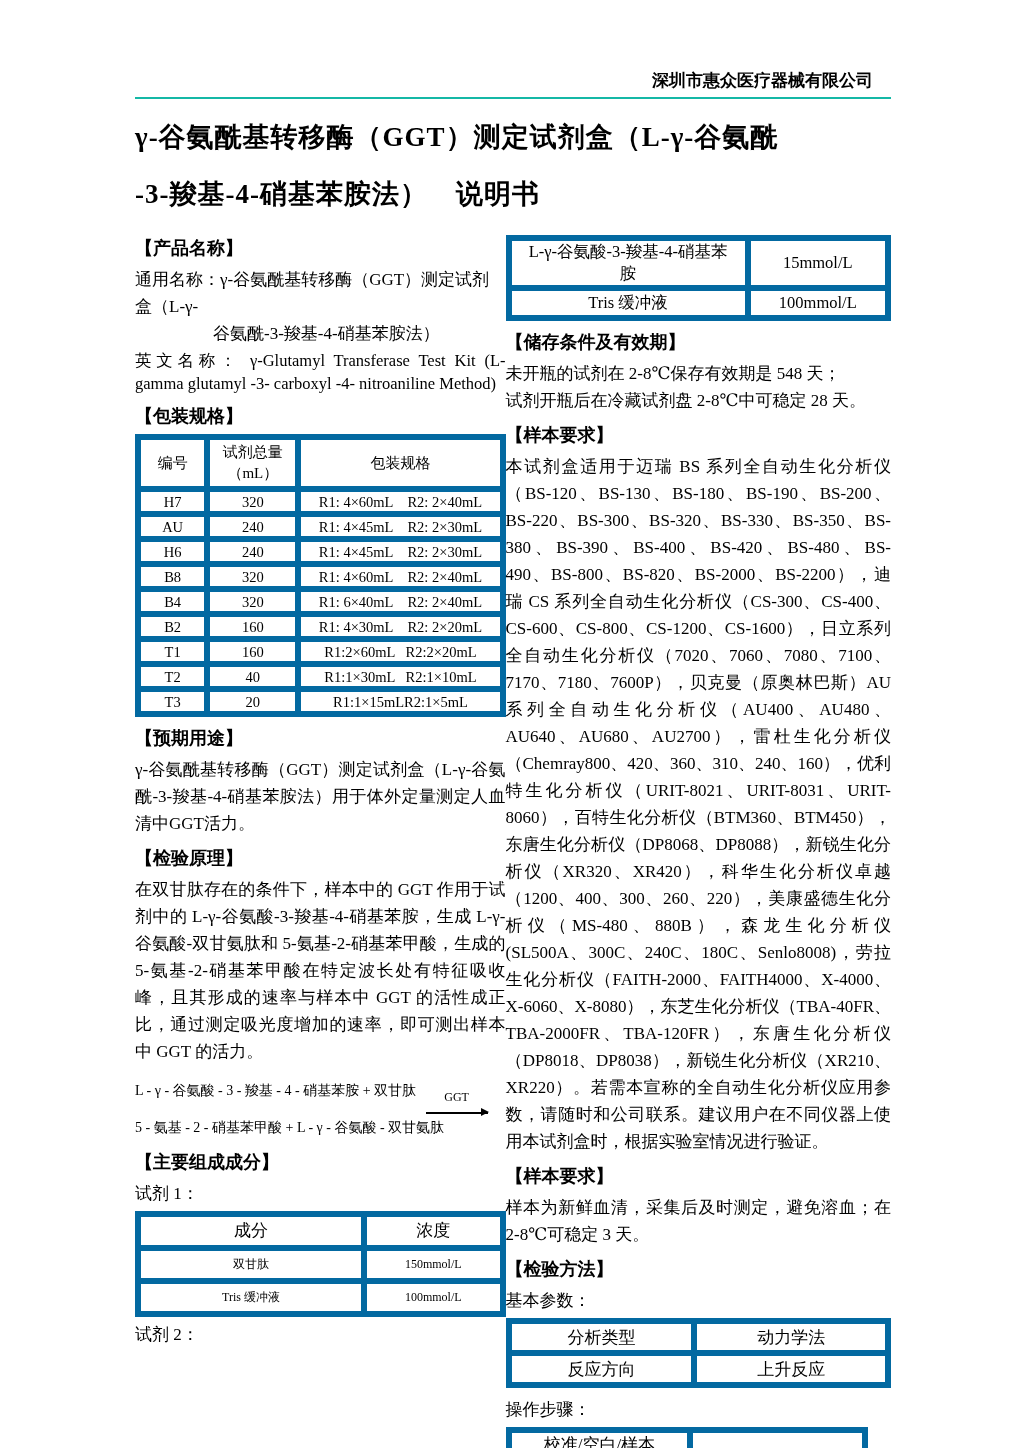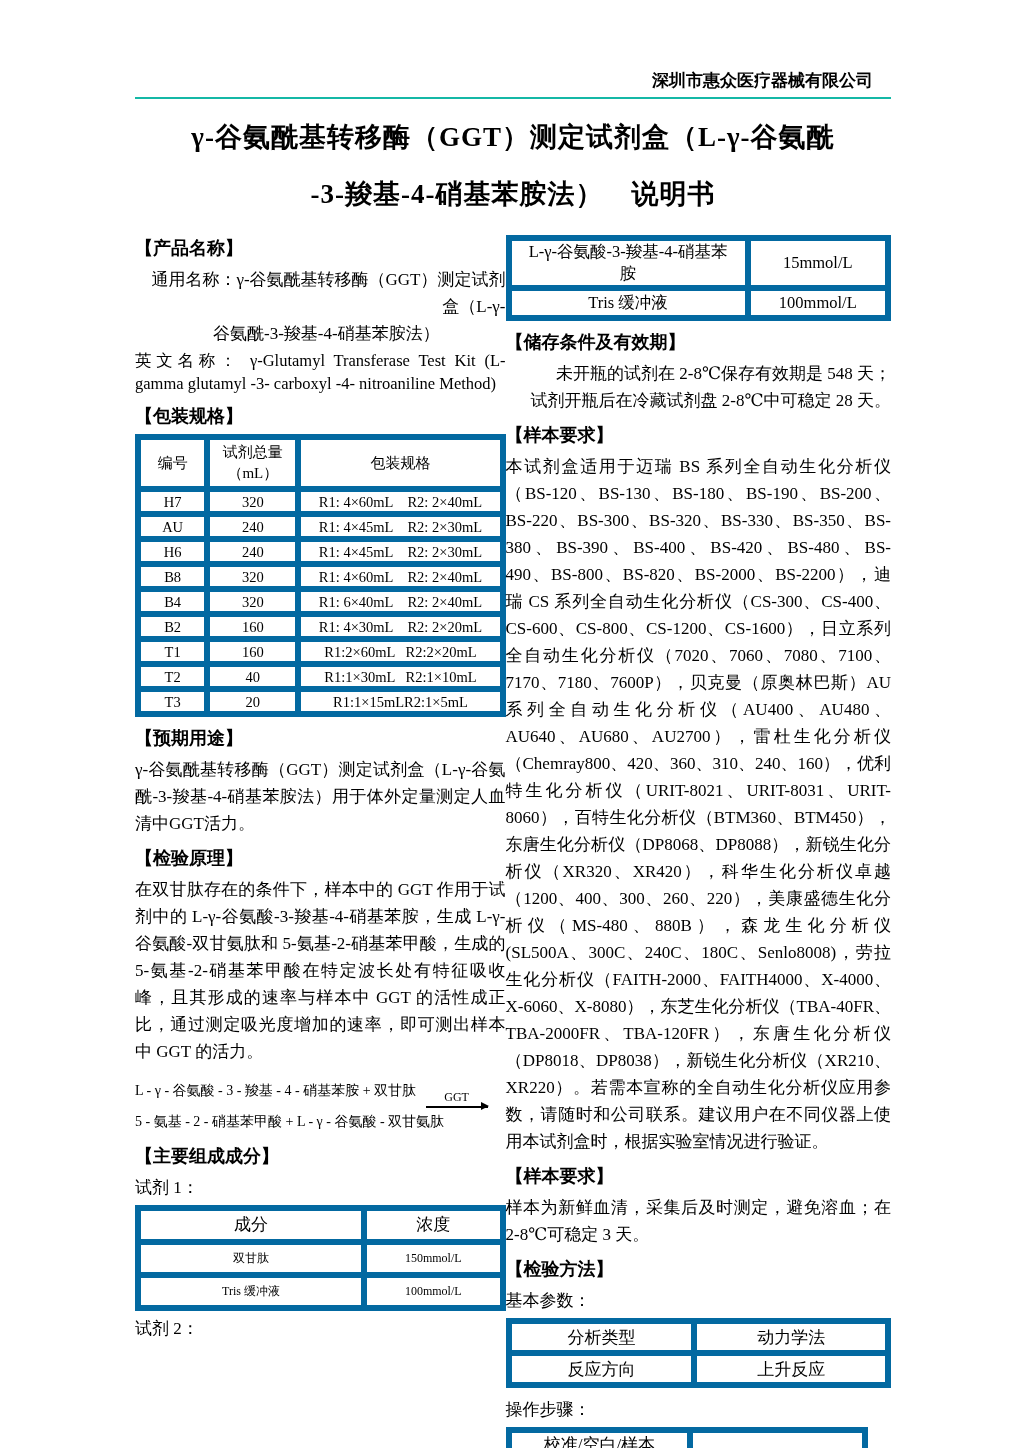--- a/index.html
+++ b/index.html
@@ -4,29 +4,29 @@
 <style>
   html,body{margin:0;padding:0;}
   body{
     width:1024px;height:1448px;background:#ffffff;position:relative;
     font-family:"Liberation Serif","DejaVu Serif",serif;color:#000;
     -webkit-font-smoothing:antialiased;
   }
   .content{position:absolute;left:135px;top:70px;width:756px;}
   .hdr{border-bottom:2px solid #14b8a6;padding:0 18px 5px 0;text-align:right;
        font-weight:bold;font-size:17px;line-height:22px;}
-  .title{font-weight:bold;font-size:27px;line-height:57px;text-align:center;
+  .title{font-weight:bold;font-size:27px;line-height:57px;
          margin:10px 0 12px 0;letter-spacing:1px;}
   .cols{display:flex;justify-content:space-between;align-items:flex-start;}
   .col-l{width:371px;}
   .col-r{width:386px;}
   h3.sec{font-size:18px;font-weight:bold;line-height:26px;margin:8px 0 5px 0;}
   h3.first{margin-top:0;}
   p.body{font-size:17px;line-height:27px;text-align:justify;margin:0;}
-  p.nojust{text-align:right;}
+  p.nojust{text-align:left;}
   .generic-l2{padding-left:78px;text-align:left;}
   p.english{font-size:16.5px;line-height:23px;margin:2px 0 6px 0;}
   .lbl{font-size:17px;line-height:27px;margin:3px 0 4px 0;}
 
   table{border-collapse:collapse;table-layout:fixed;width:100%;}
   .doc-table{border:3px solid #000;margin:2px 0 4px 0;}
   .doc-table th,.doc-table td{border:6px solid #0369a1;text-align:center;
       padding:0 9px;font-weight:normal;white-space:pre-wrap;overflow:hidden;}
   .doc-table thead th{border-bottom:3px solid #000;}
   .pkg th{height:46px;font-size:15px;line-height:21px;white-space:pre-line;}
@@ -34,21 +34,21 @@
   .comp th{height:28px;font-size:17px;}
   .comp td{height:27px;font-size:12px;}
   .cont td{height:24px;font-size:16.5px;}
   .basic td{height:26px;font-size:17px;}
   .steps{width:94%;}
   .steps td{height:27px;font-size:17px;}
 
   .equation{font-size:14px;line-height:27px;margin:12px 0 2px 0;}
   .eq-line{white-space:nowrap;}
   .rxn-arrow{display:inline-flex;flex-direction:column;align-items:center;
-             vertical-align:-6px;margin-left:6px;}
+             vertical-align:-6px;margin-left:6px;gap:6px;}
   .rxn-enzyme{font-size:12px;line-height:12px;}
   .arrow-shaft{display:inline-block;width:62px;height:1.5px;background:#000;
                position:relative;margin-top:3px;}
   .arrow-shaft::after{content:"";position:absolute;right:-1px;top:-4px;
      border-left:8px solid #000;border-top:4.5px solid transparent;
      border-bottom:4.5px solid transparent;}
 </style>
 </head>
 <body>
 

